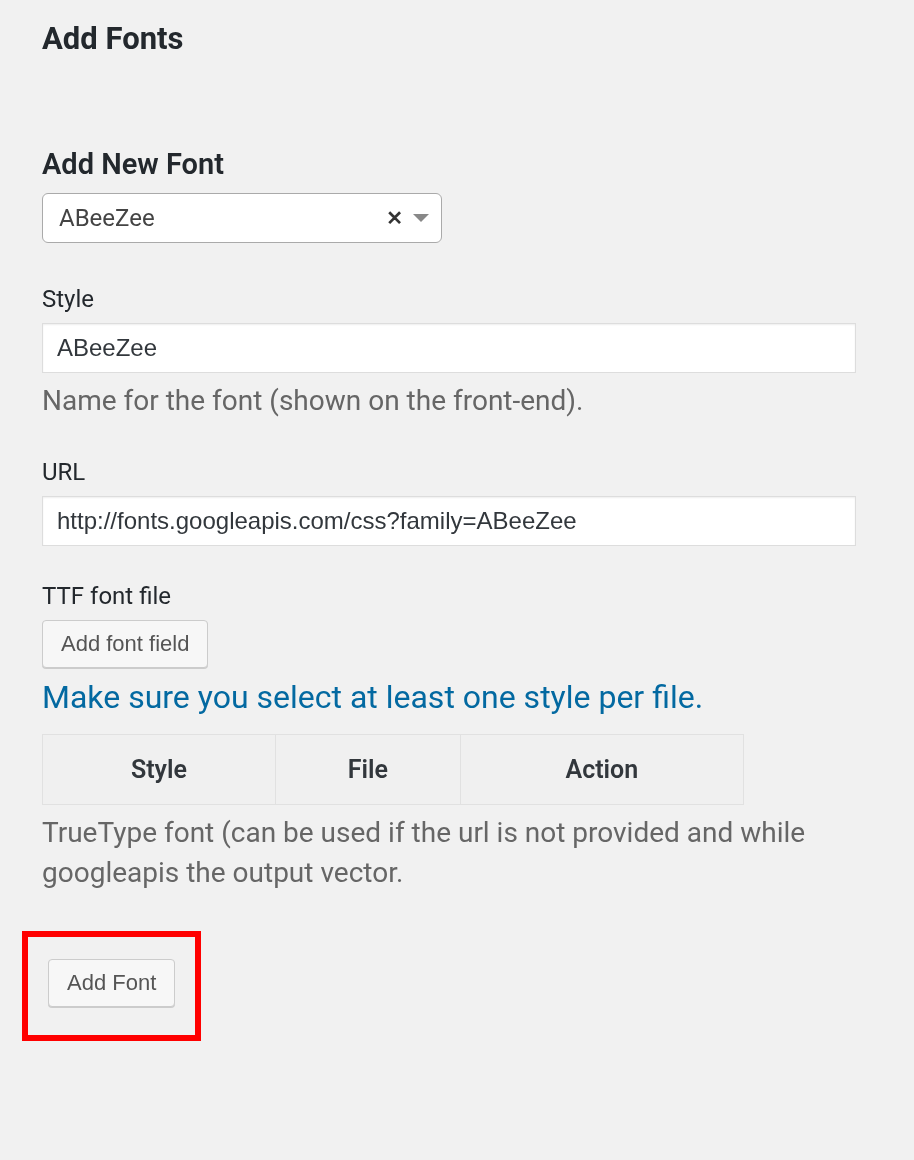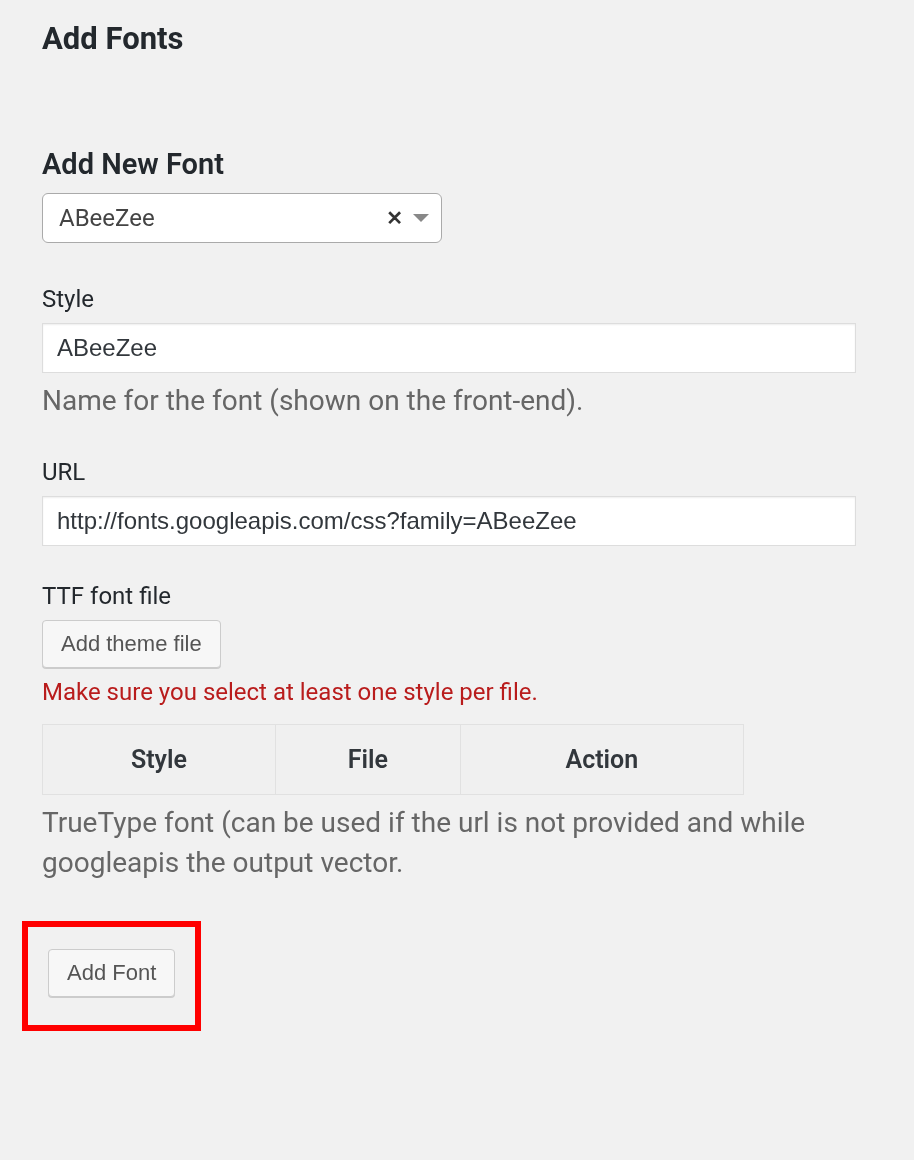--- a/index.html
+++ b/index.html
@@ -88,22 +88,22 @@
       background: #f7f7f7;
       border: 1px solid #ccc;
       border-radius: 4px;
       padding: 10px 18px;
       font-size: 22px;
       color: #555;
       cursor: pointer;
       box-shadow: 0 1px 0 #ccc;
     }
     .error-text {
-      color: #b91c1c;
-      font-size: 24px;
+      color: #0369a1;
+      font-size: 32px;
       margin-top: 10px;
       margin-bottom: 18px;
     }
     .tbl {
       width: 702px;
       border-collapse: collapse;
       margin-bottom: 8px;
     }
     .tbl th {
       background: #f0f0f0;
@@ -146,21 +146,21 @@
   <p class="field-description">Name for the font (shown on the front-end).</p>
 </div>
 
 <div class="field-block">
   <label class="field-label">URL</label>
   <input type="text" class="text-input" value="http://fonts.googleapis.com/css?family=ABeeZee" style="">
 </div>
 
 <div class="ttf-block">
   <label class="field-label">TTF font file</label>
-  <button class="btn">Add theme file</button>
+  <button class="btn">Add font field</button>
   <p class="error-text">Make sure you select at least one style per file.</p>
   <table class="tbl">
     <thead>
       <tr>
         <th>Style</th>
         <th>File</th>
         <th>Action</th>
       </tr>
     </thead>
   </table>

